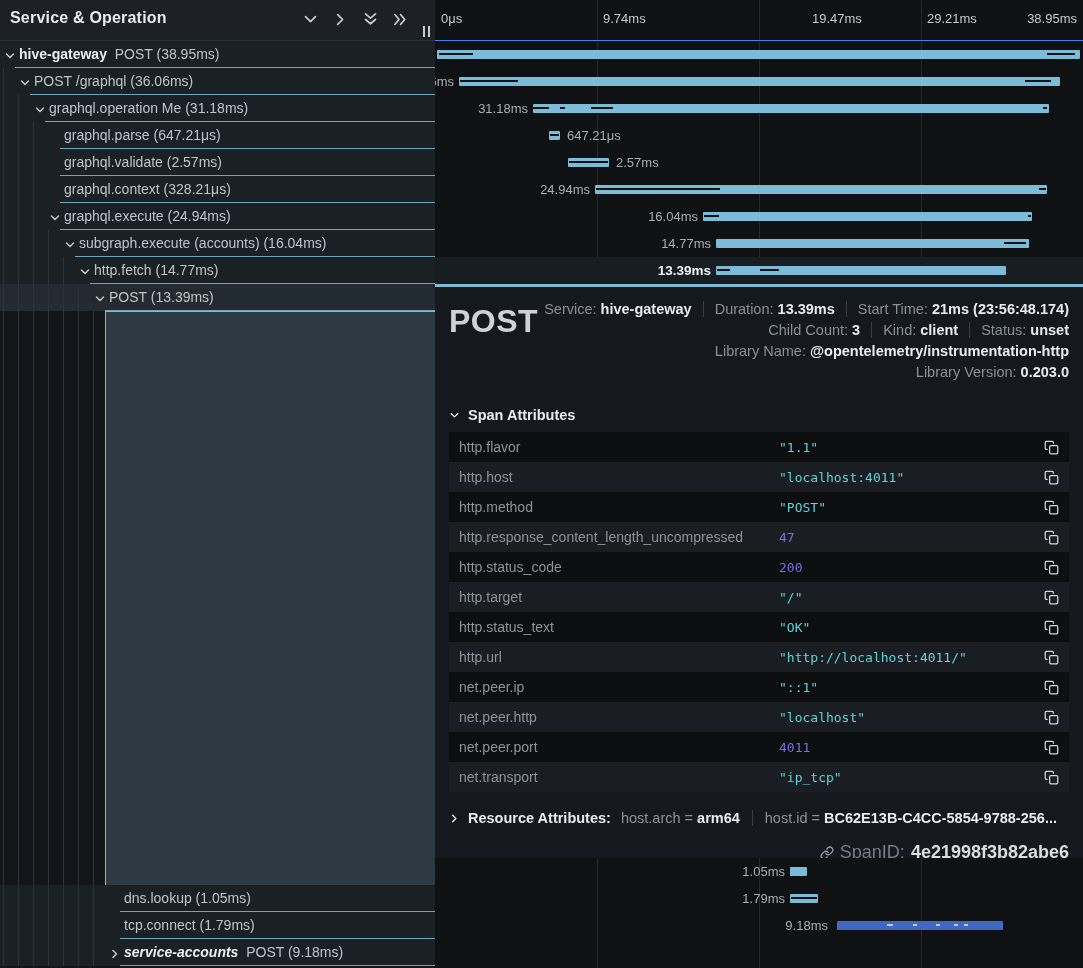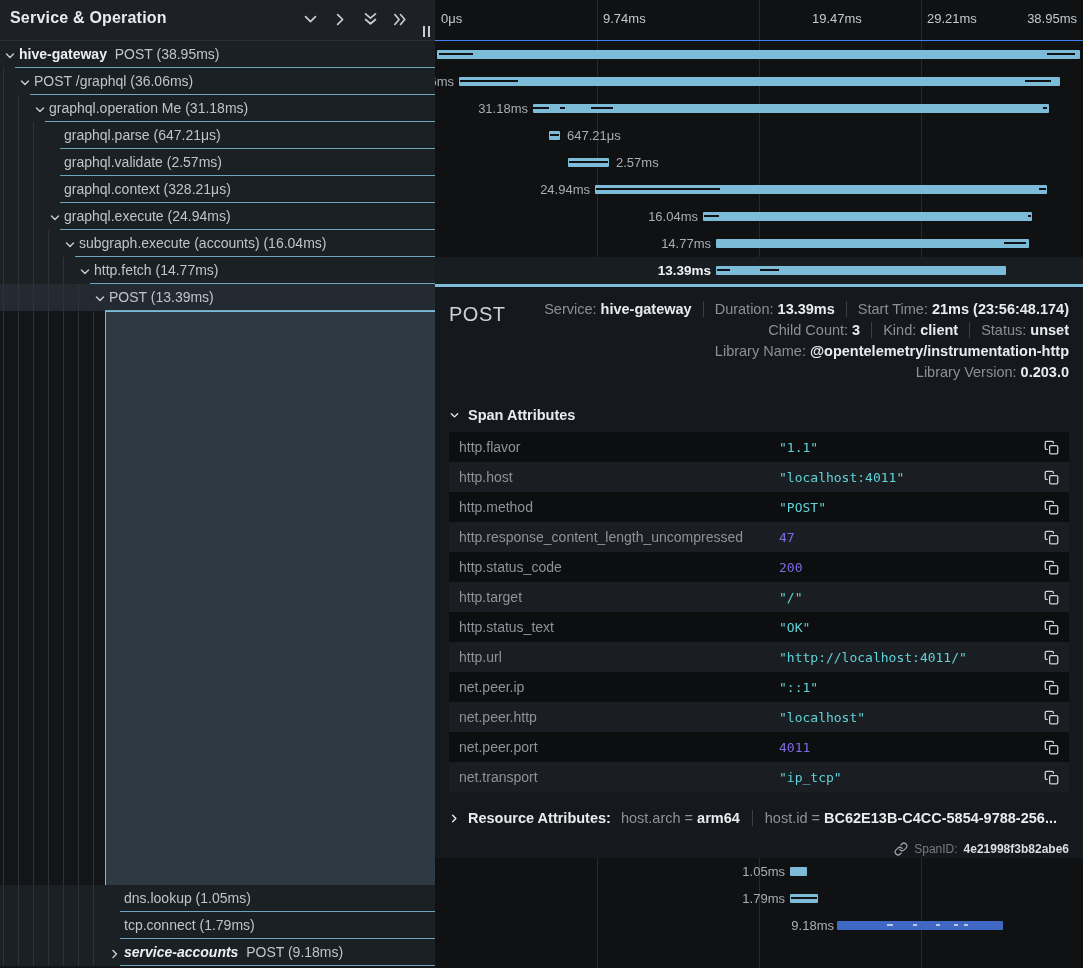--- a/index.html
+++ b/index.html
@@ -40,21 +40,21 @@
   .bar{position:absolute;top:9px;height:9px;border-radius:1px;background:#7dbcd8;}
   .bar .tick{position:absolute;top:3px;height:2px;background:#101214;}
   .bar .tick.light{background:rgba(240,244,248,.7);}
   .bar-label{position:absolute;top:0;line-height:27px;font-size:13px;color:#a9adb4;white-space:nowrap;}
   .bar-label.selected{font-weight:700;color:#f1f3f5;font-size:13.5px;}
 
   
   .detail-panel{position:relative;height:574px;background:#15181c;border-top:3px solid #7fbcd9;
                 box-sizing:border-box;padding:10px 14px 0 14px;z-index:3;overflow:hidden;}
   .detail-head{display:flex;justify-content:space-between;}
-  .detail-title{font-size:20px;color:#ced2d6;font-weight:400;letter-spacing:.5px;padding-top:6px;}
+  .detail-title{font-size:32px;color:#ced2d6;font-weight:700;letter-spacing:.5px;padding-top:6px;}
   .meta{flex:1;text-align:right;padding-top:4px;}
   .meta-row{margin-bottom:5px;font-size:14.5px;color:#8b9096;}
   .meta-group{display:inline-block;}
   .meta-group + .meta-group{border-left:1px solid #3a3f46;padding-left:11px;margin-left:11px;}
   .meta-group b{color:#e9ebee;font-weight:700;}
 
   .section-head{display:flex;align-items:center;gap:8px;margin-top:22px;margin-bottom:9px;cursor:pointer;}
   .section-head .sh-label{font-size:14.5px;font-weight:700;color:#e9ebee;}
 
   .attr-table{}
@@ -66,21 +66,21 @@
   .attr-val.string{color:#5fd4da;}
   .attr-val.number{color:#7e6ce0;}
   .copy-btn{margin-left:auto;background:none;border:none;padding:0;cursor:pointer;display:flex;}
 
   .resource-row{display:flex;align-items:center;margin-top:18px;font-size:14.5px;cursor:pointer;}
   .resource-row .sh-label{font-weight:700;color:#e9ebee;margin:0 10px 0 8px;}
   .res-pair{color:#8e9399;white-space:nowrap;}
   .res-pair b{color:#e9ebee;font-weight:700;}
   .res-pair + .res-pair{border-left:1px solid #3a3f46;padding-left:12px;margin-left:12px;}
 
-  .spanid-row{display:flex;justify-content:flex-end;align-items:center;gap:6px;margin-top:16px;font-size:12px;}
+  .spanid-row{display:flex;justify-content:flex-end;align-items:center;gap:6px;margin-top:16px;font-size:18px;}
   .spanid-label{color:#777c82;}
   .spanid-value{color:#dcdfe2;font-weight:700;}
 </style>
 </head>
 <body>
 
 <div class="app">
 
   <div class="left-panel">
     <div class="left-header">
@@ -496,17 +496,17 @@
           <div class="bar-label" style="right: 298px;">1.79ms</div>
         </div>
         <div class="bar-row">
           <div class="bar" style="left: 402px; width: 166px; background: rgb(62, 104, 196);">
             <div class="tick light" style="left: 50px; width: 6px;"></div>
             <div class="tick light" style="left: 76px; width: 4px;"></div>
             <div class="tick light" style="left: 99px; width: 4px;"></div>
             <div class="tick light" style="left: 117px; width: 4px;"></div>
             <div class="tick light" style="left: 127px; width: 4px;"></div>
           </div>
-          <div class="bar-label" style="right: 249px;">9.18ms</div>
+          <div class="bar-label" style="right: 255px;">9.18ms</div>
         </div>
       </div>
   </div>
 </div>
 
 </body></html>

